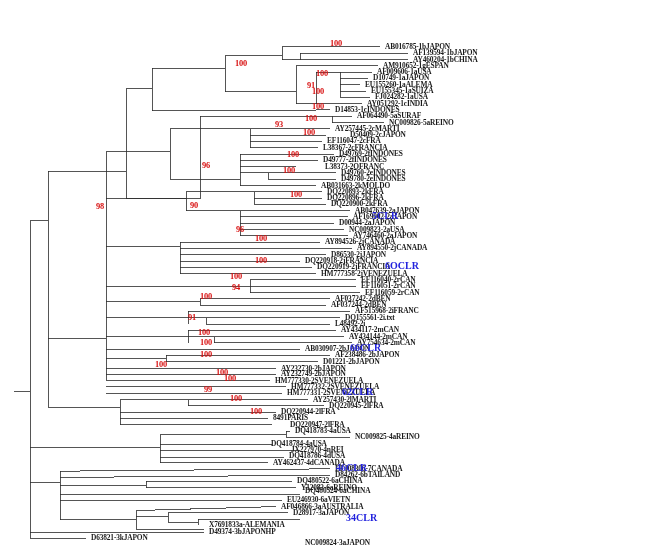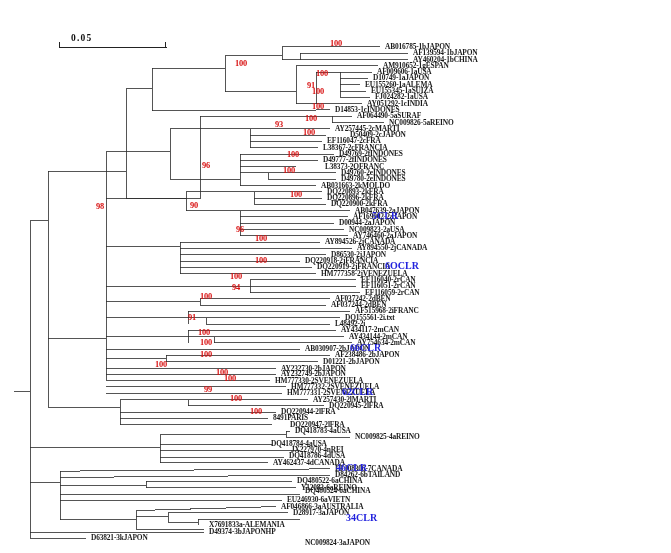--- a/index.html
+++ b/index.html
@@ -52,26 +52,20 @@
   .scale-bar{position:absolute;left:4px;top:14px;width:108px;height:1.4px;background:#222;}
   .scale-tick{position:absolute;width:1.4px;height:6px;background:#222;top:9px;}
   .scale-tick.l{left:4px;}
   .scale-tick.r{left:110px;}
 </style>
 </head>
 <body>
 
 <div id="tree-root">
 
-  <div class="scale-wrap">
-    <div class="scale-text">0.05</div>
-    <div class="scale-bar"></div>
-    <div class="scale-tick l"></div>
-    <div class="scale-tick r"></div>
-  </div>
 
   <svg id="tree-svg" viewBox="0 -12.706480304955527 671 702.6683608640407" preserveAspectRatio="none">
     <g stroke="#2b2b2b" stroke-width="0.9" fill="none" shape-rendering="crispEdges">
 
       <path d="M14 485 L30 485"></path>
       <path d="M30 268 L30 512"></path>
 
       <path d="M30 268 L48 268"></path>
       <path d="M48 205 L48 418"></path>
 

